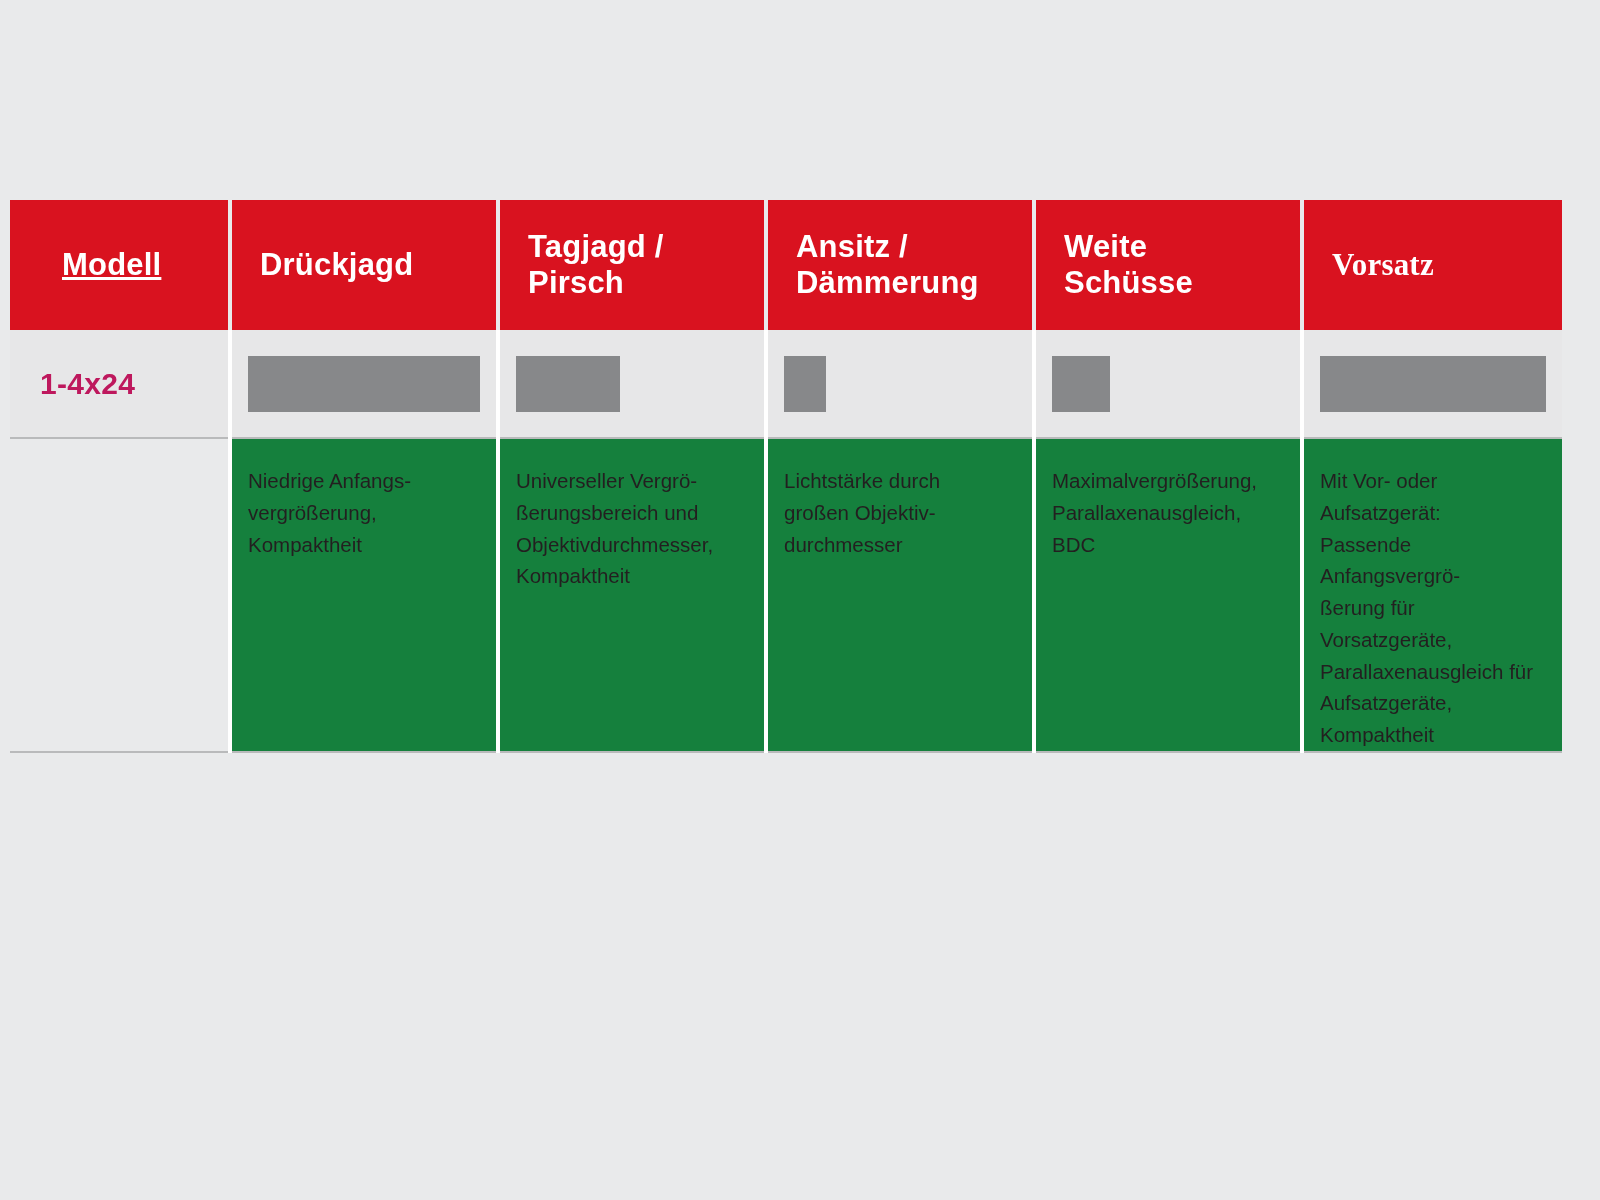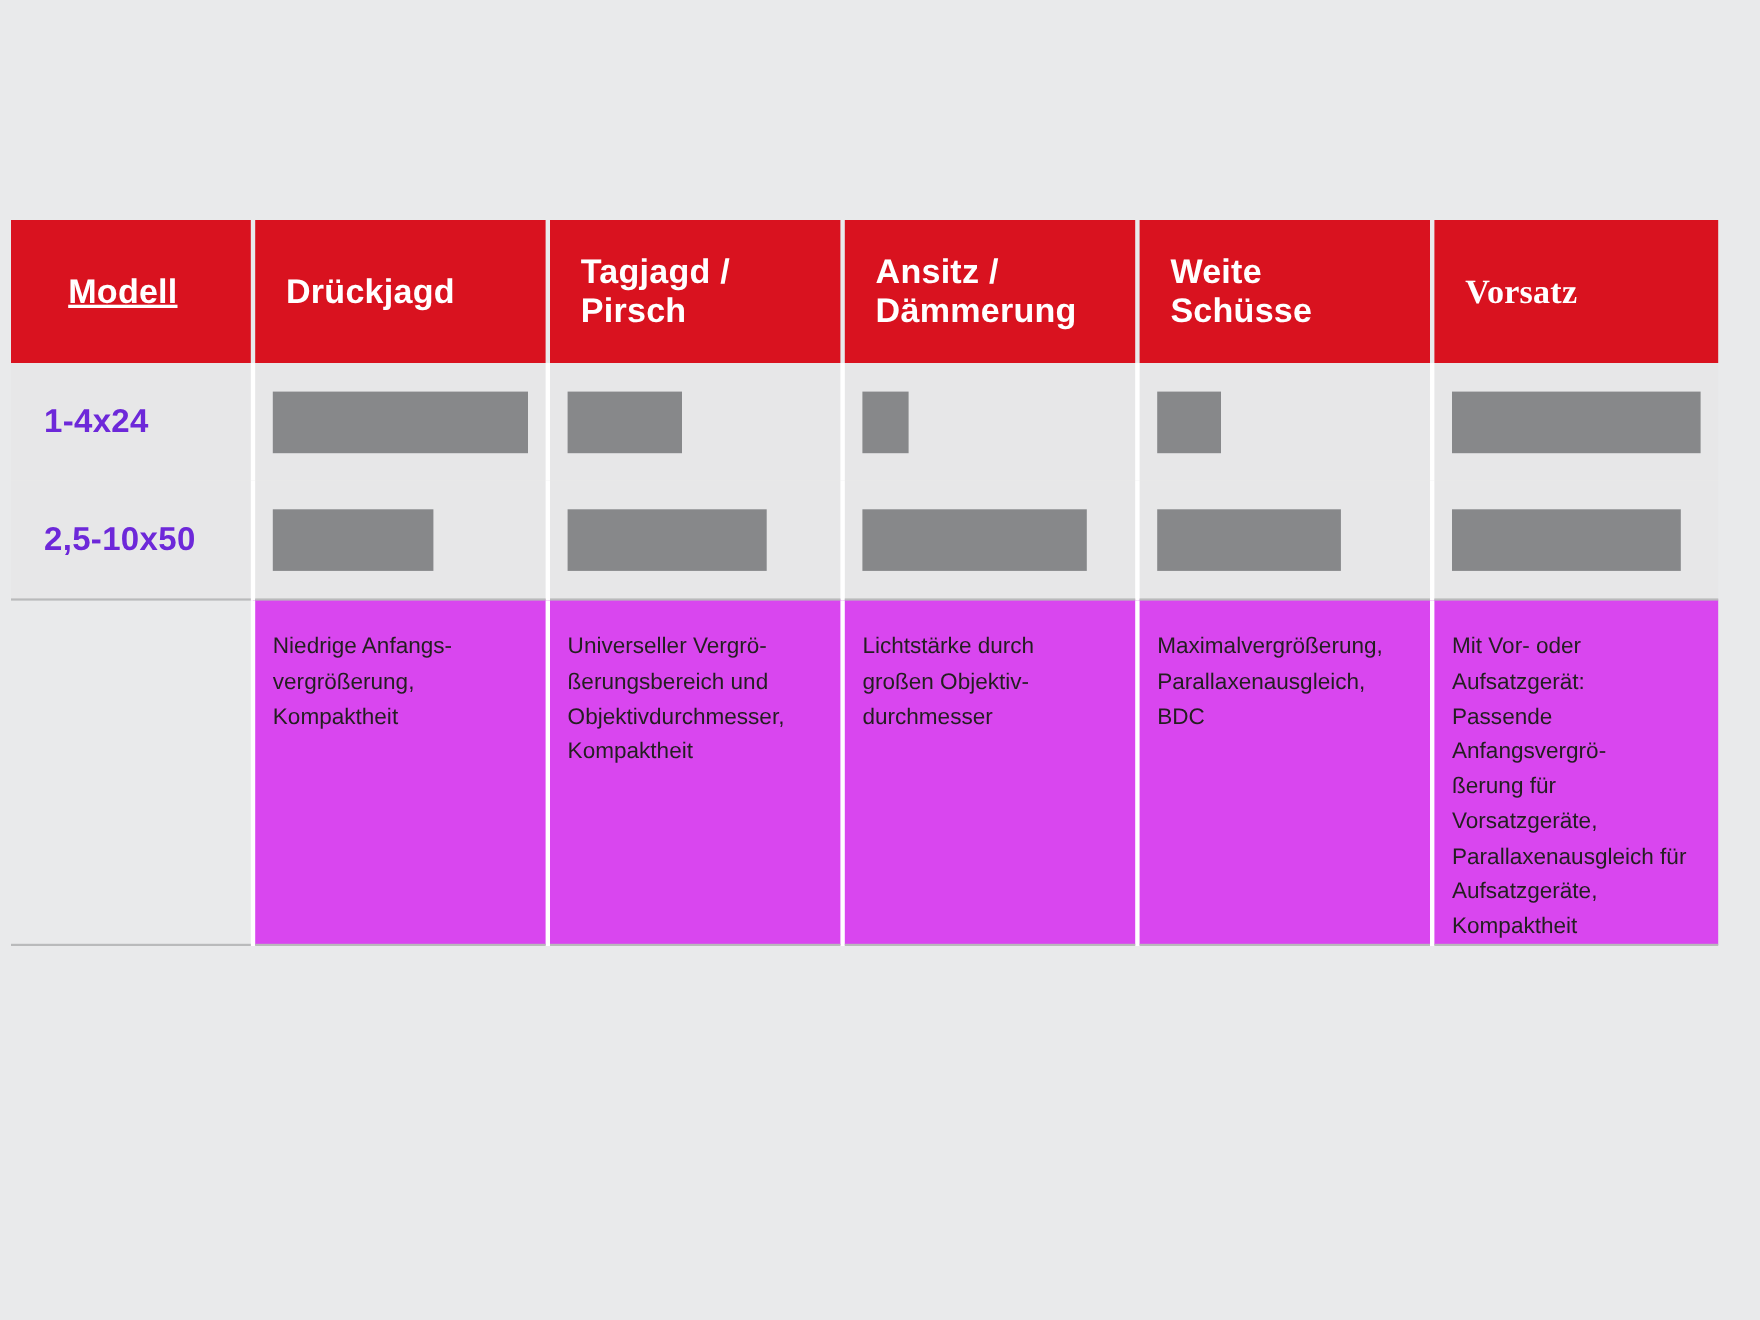--- a/index.html
+++ b/index.html
@@ -57,37 +57,37 @@
     padding: 0;
     height: 107px;
   }
   tbody tr.row-even td { background: #e7e7e8; }
   tbody tr.row-odd td { background: #d3d4d5; }
   tbody td.last { border-right: none; margin-top: 23px; }
 
   td.model-cell {
     font-size: 30px;
     font-weight: bold;
-    color: #6d28d9;
+    color: #be185d;
     padding-left: 30px;
     letter-spacing: 0.3px;
   }
 
   .bar-wrap {
     padding-left: 16px;
     padding-right: 16px;
   }
   .bar {
     height: 56px;
     background: #87888a;
   }
 
   
   tr.notes td {
-    background: #d946ef;
+    background: #15803d;
     border-right: 4px solid #ffffff;
     border-top: 2px solid #b9babb;
     border-bottom: 2px solid #b9babb;
     height: 210px;
     vertical-align: top;
   }
   tr.notes td.last { border-right: none; }
   tr.notes td.model-cell-empty { background: #e9eaeb; }
 
   .note-text {
@@ -150,48 +150,20 @@
           </div>
         </td>
         <td class="last">
           <div class="bar-wrap">
             <div class="bar" style="width: 100%;"></div>
           </div>
         </td>
       </tr>
 
 
-      <tr class="row-even">
-        <td class="model-cell">2,5-10x50</td>
-        <td>
-          <div class="bar-wrap">
-            <div class="bar" style="width: 63%;"></div>
-          </div>
-        </td>
-        <td>
-          <div class="bar-wrap">
-            <div class="bar" style="width: 78%;"></div>
-          </div>
-        </td>
-        <td>
-          <div class="bar-wrap">
-            <div class="bar" style="width: 88%;"></div>
-          </div>
-        </td>
-        <td>
-          <div class="bar-wrap">
-            <div class="bar" style="width: 72%;"></div>
-          </div>
-        </td>
-        <td class="last">
-          <div class="bar-wrap">
-            <div class="bar" style="width: 92%;"></div>
-          </div>
-        </td>
-      </tr>
 
 
       <tr class="notes">
         <td class="model-cell-empty">
           <div class="note-text"></div>
         </td>
         <td>
           <div class="note-text">Niedrige Anfangs-
 vergrößerung,
 Kompaktheit</div>

